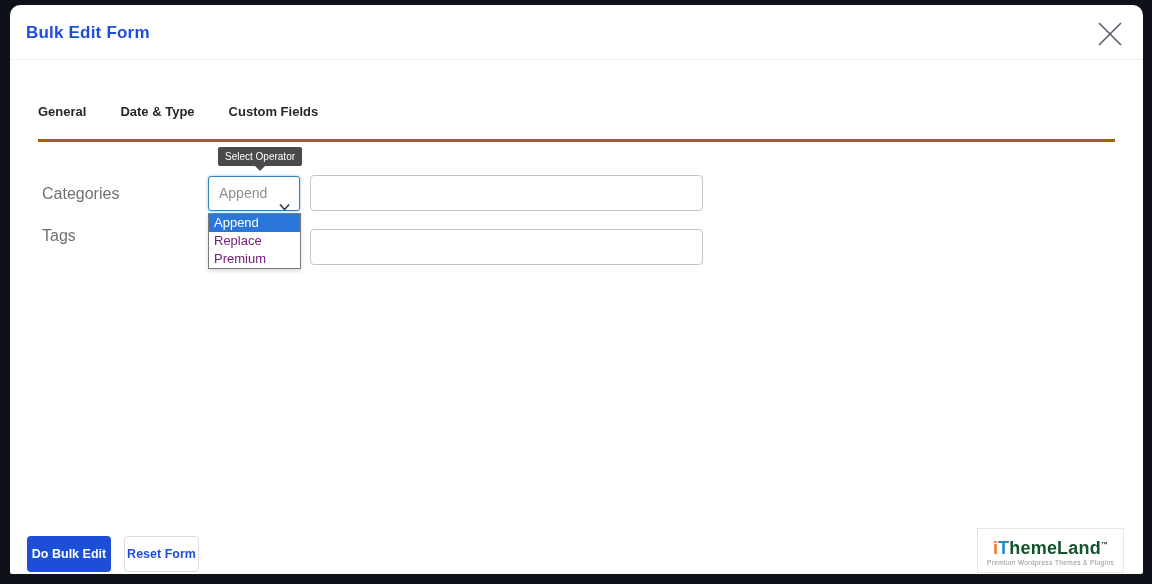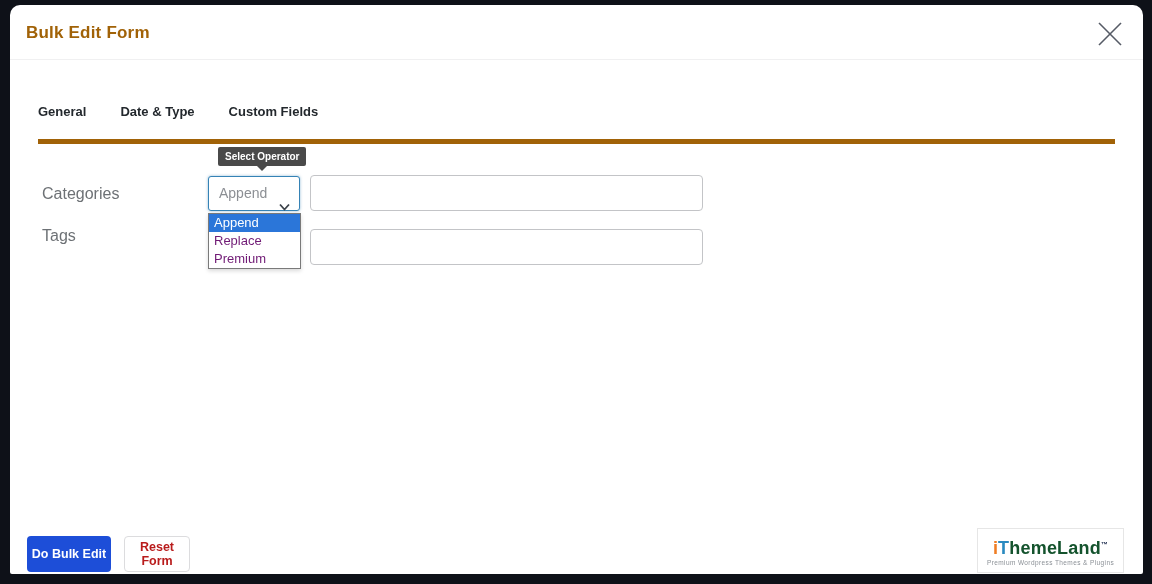--- a/index.html
+++ b/index.html
@@ -13,43 +13,43 @@
   .modal {
     position:absolute; left:10px; top:5px; width:1133px; height:569px;
     background:#ffffff; border-radius:10px 10px 2px 2px;
   }
   
   .modal-header {
     position:relative; height:55px; border-bottom:1px solid #f0f0f1;
   }
   .modal-title {
     position:absolute; left:16px; top:0; height:55px; line-height:55px;
-    font-size:17px; font-weight:600; color:#a16207; letter-spacing:.2px;
+    font-size:17px; font-weight:600; color:#1d4ed8; letter-spacing:.2px;
   }
   .close-btn {
     position:absolute; right:18px; top:14px; width:30px; height:30px;
     background:none; border:none; cursor:pointer; padding:0;
   }
   
   .tabs {
     margin:0 28px; padding-top:44px;
-    display:flex; gap:34px; border-bottom:5px solid #a16207;
+    display:flex; gap:34px; border-bottom:3px solid #a16207;
   }
   .tab {
     position:relative; font-size:13px; font-weight:700; color:#23282d;
     padding-bottom:20px; cursor:pointer; white-space:nowrap;
   }
   .tab.active::after {
     content:""; position:absolute; left:0; right:0; bottom:-2px; height:3px;
     background:#6a4ec5; border-radius:1px;
   }
   
   .tooltip {
     position:absolute; left:208px; top:142px; height:19px;
-    background:#4a4a4a; color:#ffffff; font-size:10px; font-weight:700;
+    background:#4a4a4a; color:#ffffff; font-size:10px; font-weight:400;
     line-height:19px; padding:0 7px; border-radius:2px; white-space:nowrap;
   }
   .tooltip::after {
     content:""; position:absolute; left:50%; bottom:-5px; margin-left:-5px;
     border-left:5px solid transparent; border-right:5px solid transparent;
     border-top:5px solid #4a4a4a;
   }
   
   .field-label {
     position:absolute; left:32px; height:35px; line-height:35px;
@@ -82,22 +82,22 @@
   }
   .dropdown .option.selected { background:#2b76d9; color:#ffffff; }
   
   .btn-primary {
     position:absolute; left:17px; top:531px; width:84px; height:36px;
     background:#1d4ed8; color:#ffffff; border:none; border-radius:4px;
     font-size:12.5px; font-weight:700; cursor:pointer;
     font-family:"Liberation Sans", sans-serif;
   }
   .btn-secondary {
-    position:absolute; left:114px; top:531px; width:66px; height:36px;
-    background:#ffffff; color:#b91c1c; border:1px solid #dcdcde; border-radius:4px;
+    position:absolute; left:114px; top:531px; width:75px; height:36px;
+    background:#ffffff; color:#1d4ed8; border:1px solid #dcdcde; border-radius:4px;
     font-size:12.5px; font-weight:700; cursor:pointer;
     font-family:"Liberation Sans", sans-serif;
   }
   
   .logo-box {
     position:absolute; left:967px; top:523px; width:147px; height:45px;
     background:#ffffff; border:1px solid #e6e6e6;
     display:flex; flex-direction:column; align-items:center; justify-content:center;
   }
   .logo-brand { font-size:18px; font-weight:700; line-height:18px; letter-spacing:.2px; }

